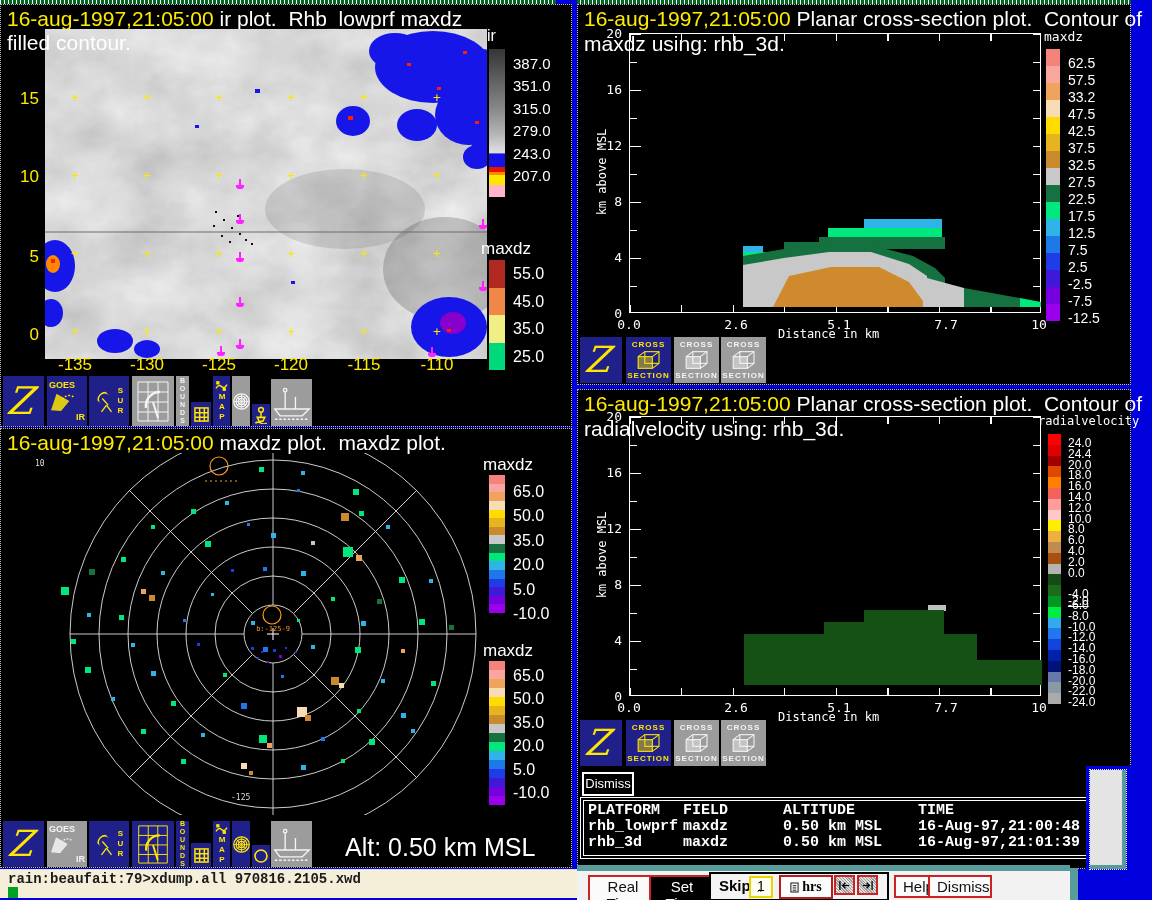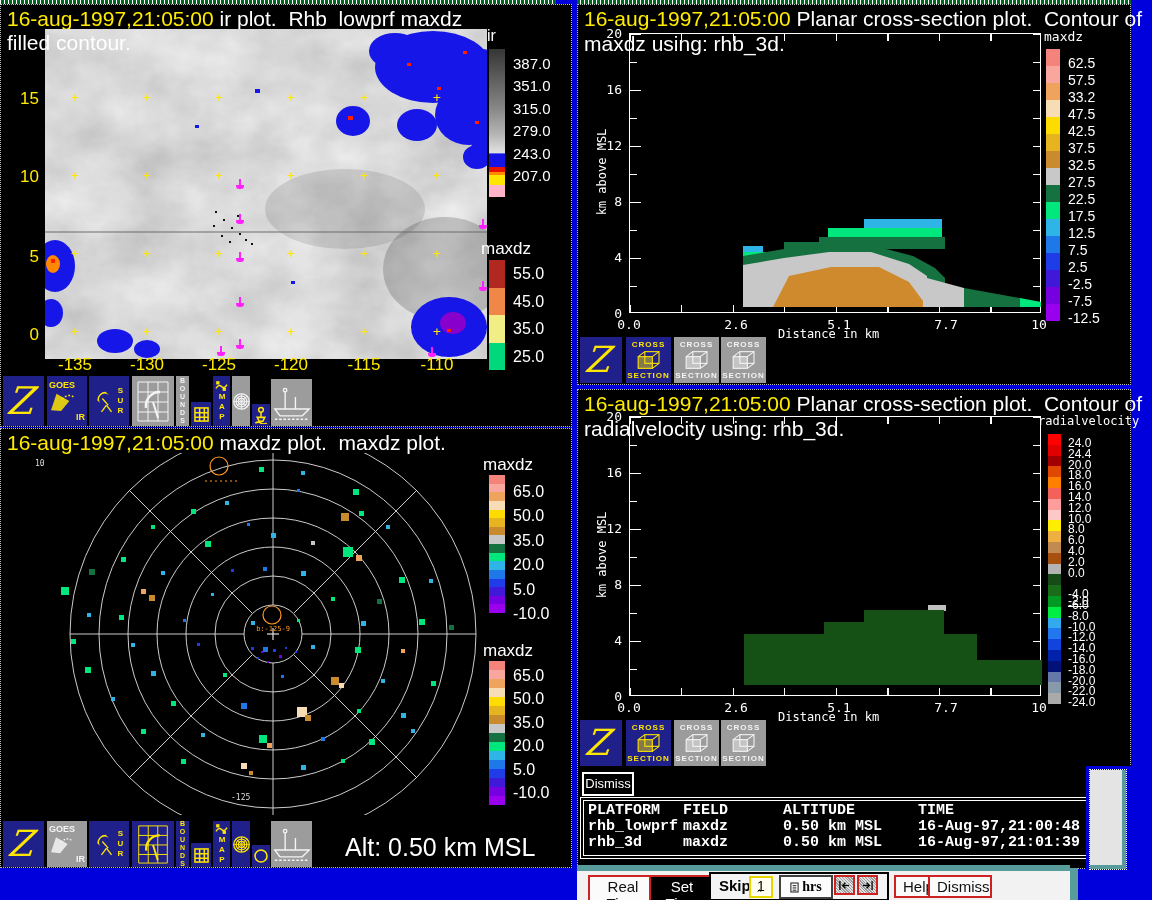--- a/index.html
+++ b/index.html
@@ -500,20 +500,24 @@
             <line x1="14" y1="28" x2="14" y2="8"></line>
             <circle cx="14" cy="6" r="2"></circle>
           <line x1="26" y1="28" x2="26" y2="14"></line>
             <path d="M2 40 H42" stroke-dasharray="3 2"></path>
           </svg>
         </div>
       <div class="abs" style="left:344px;top:12px;color:#fff;font:25px 'Liberation Sans',sans-serif;white-space:pre;">Alt: 0.50 km MSL</div>
     </div>
   </div>
 
+  <div id="term" style="left:0;top:869px;width:577px;height:29px;">
+    <div class="line">rain:beaufait:79&gt;xdump.all 970816.2105.xwd</div>
+    <div class="cur"></div>
+  </div>
 
   <div class="w" style="left:577px;top:4px;width:554px;height:381px;">
     <div class="t1" style="left:6px;top:2px;"><span class="ts">16-aug-1997,21:05:00</span><span> Planar cross-section plot.  Contour of</span></div>
     <div class="t1" style="left:6px;top:27px;z-index:3;">maxdz using: rhb_3d.</div>
 
     <div class="abs" style="left:51px;top:28px;width:412px;height:280px;border:1px solid #fff;box-sizing:border-box;">
 
       <div class="abs" style="left:0;top:0;width:7px;height:100%;background:repeating-linear-gradient(to bottom,#fff 0 1px,transparent 1px 28px);"></div>
       <div class="abs" style="left:0;top:0;width:11px;height:100%;background:repeating-linear-gradient(to bottom,#fff 0 1px,transparent 1px 56px);"></div>
       <div class="abs" style="right:0;top:0;width:7px;height:100%;background:repeating-linear-gradient(to bottom,#fff 0 1px,transparent 1px 28px);"></div>
@@ -780,21 +784,21 @@
   <div class="abs" style="left:1086px;top:766px;width:66px;height:107px;background:#0000dd;"></div>
   <div class="abs" style="left:1090px;top:770px;width:32px;height:95px;background:#e4e4e4;border-right:4px solid #579b9b;border-bottom:4px solid #579b9b;outline:1px dotted #fff;"></div>
 
   <div class="abs" style="left:577px;top:865px;width:493px;height:35px;background:#f2f2f2;border-top:6px solid #579b9b;box-sizing:border-box;">
     <div class="rtbtn" style="left:11px;top:4px;width:52px;">Real Time</div>
     <div class="rtbtn dark" style="left:72px;top:4px;width:48px;">Set Time</div>
     <div class="grpbox" style="left:132px;top:1px;width:176px;height:25px;">
       <span class="abs" style="left:8px;top:3px;font:bold 15px 'Liberation Sans',sans-serif;color:#000;">Skip</span>
       <div class="abs" style="left:38px;top:2px;width:20px;height:18px;background:#fffff2;border:2px solid #e8d800;font:14px 'Liberation Sans',sans-serif;color:#000;text-align:center;">1</div>
       <div class="abs" style="left:46px;top:15px;font:8px monospace;color:#000;">^</div>
-      <div class="abs" style="left:68px;top:1px;width:50px;height:20px;border:2px solid #404040;background:#fcfcfc;display:flex;align-items:center;justify-content:center;gap:3px;">
+      <div class="abs" style="left:68px;top:1px;width:50px;height:20px;border:2px solid #b91c1c;background:#fcfcfc;display:flex;align-items:center;justify-content:center;gap:3px;">
         <svg width="9" height="11" viewBox="0 0 10 12" style="stroke:#000;fill:none;">
           <rect x="1" y="1" width="8" height="10"></rect>
             <line x1="3" y1="4" x2="7" y2="4"></line>
             <line x1="3" y1="6.5" x2="7" y2="6.5"></line>
             <line x1="3" y1="9" x2="7" y2="9"></line>
           </svg>
         <span style="font:bold 14px 'Liberation Serif',serif;color:#000;">hrs</span>
       </div>
       <div class="abs dither" style="left:123px;top:1px;width:21px;height:20px;border:2px solid #cc2222;display:flex;align-items:center;justify-content:center;box-sizing:border-box;">
         <svg width="13" height="11" viewBox="0 0 14 12" style="stroke:#000;fill:none;stroke-width:1.4;">

